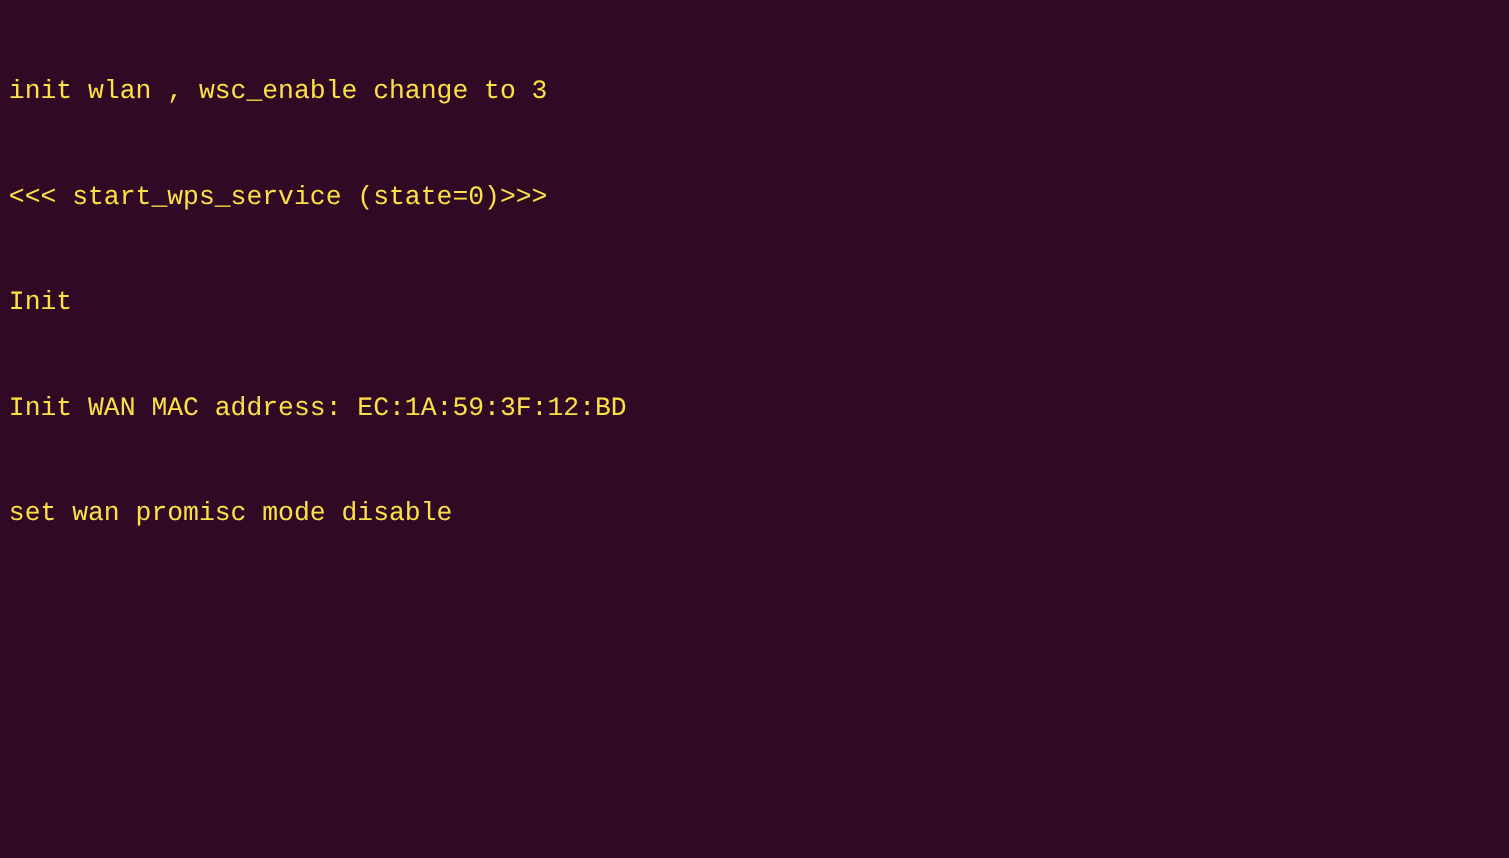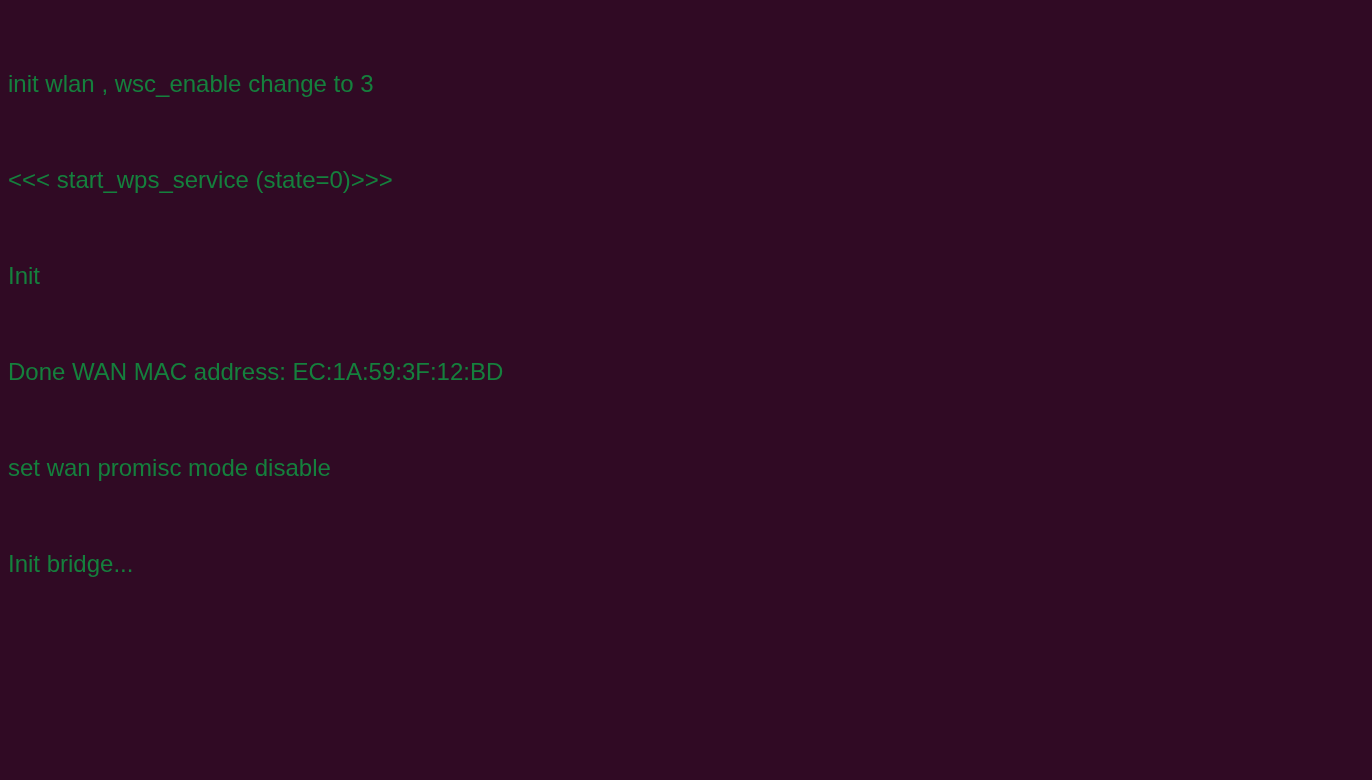--- a/index.html
+++ b/index.html
@@ -8,41 +8,40 @@
     width: 1372px;
     height: 780px;
     background: #300a24;
     overflow: hidden;
   }
   .terminal {
     box-sizing: border-box;
     width: 100%;
     height: 100%;
     padding: 4px 8px;
-    font-family: Liberation Sans, sans-serif;
+    font-family: Liberation Mono, monospace;
     font-size: 24px;
     line-height: 32px;
-    color: #15803d;
+    color: #fde047;
     white-space: pre;
   }
   .line {
     display: block;
     min-height: 32px;
   }
 </style>
 </head>
 <body>
 
 <div class="terminal">
   <span class="line">init wlan , wsc_enable change to 3</span>
   <span class="line">&lt;&lt;&lt; start_wps_service (state=0)&gt;&gt;&gt;</span>
   <span class="line">Init</span>
-  <span class="line">Done WAN MAC address: EC:1A:59:3F:12:BD</span>
+  <span class="line">Init WAN MAC address: EC:1A:59:3F:12:BD</span>
   <span class="line">set wan promisc mode disable</span>
-  <span class="line">Init bridge...</span>
   
   
   
   
   
   
   
   
   
   

